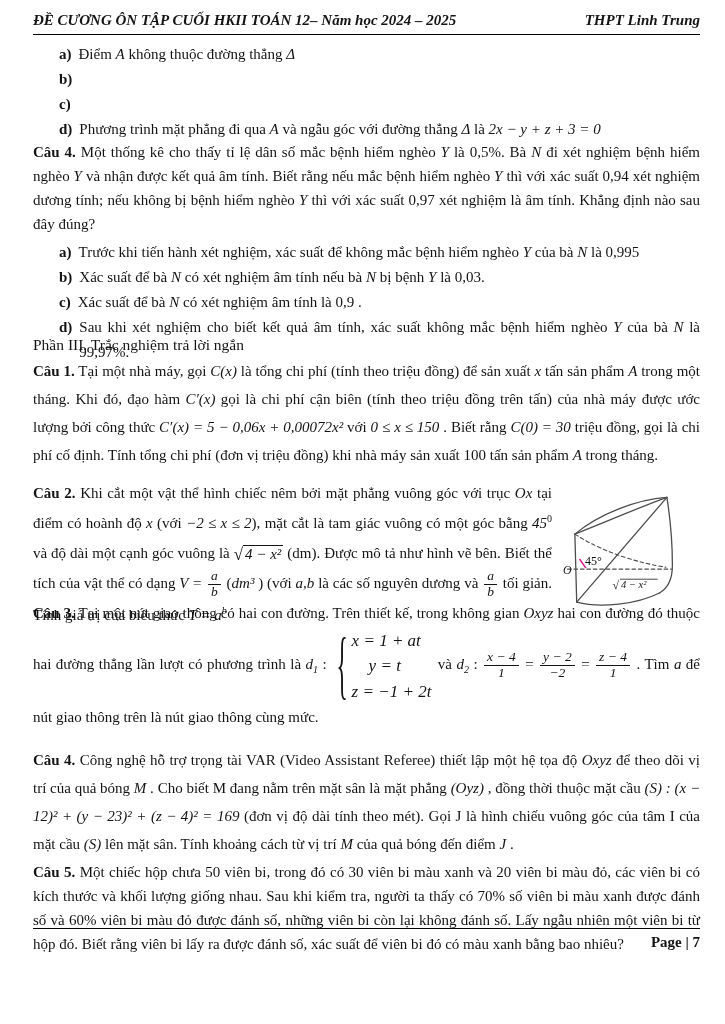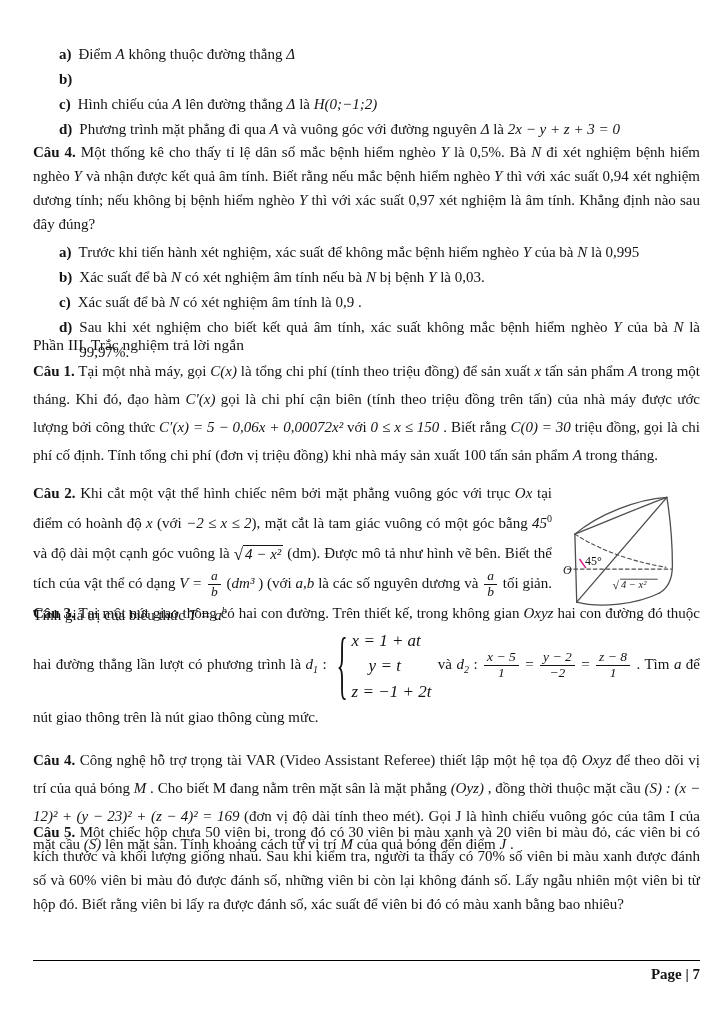--- a/index.html
+++ b/index.html
@@ -60,45 +60,48 @@
   }
   .sys .eqs{display:inline-flex;flex-direction:column;font-style:italic;
     line-height:1.5;font-size:17px;}
   .sys .eqs .e2{margin-left:17px;}
 
   
   .figwrap{float:right;width:138px;height:142px;margin:-2px 0 2px 10px;}
 
   
   .footer{
-    top:960px;border-top:1.4px solid #000;padding-top:5px;
+    top:928px;border-top:1.4px solid #000;padding-top:5px;
     text-align:right;font-weight:bold;font-size:15px;
   }
 </style>
 </head>
 <body>
 
 <div class="page">
 
+  <div class="blk hdr">
+    <span>ĐỀ CƯƠNG ÔN TẬP CUỐI HKII TOÁN 12– Năm học 2024 – 2025</span>
+    <span>THPT Linh Trung</span>
+  </div>
 
   <div class="blk optblock" style="top:42px;">
     <div class="opt">
       <b class="ol">a)</b>
       <div class="ot"><span>Điểm </span><i>A</i><span> không thuộc đường thẳng </span><i>Δ</i></div>
     </div>
     <div class="opt">
       <b class="ol">b)</b>
     </div>
     <div class="opt">
       <b class="ol">c)</b>
-      <div class="ot"><span>Hình chiếu của </span><i>A</i><span> lên đường thẳng </span><i>Δ</i><span> là </span><i>H(0;−1;2)</i></div>
     </div>
     <div class="opt">
       <b class="ol">d)</b>
-      <div class="ot"><span>Phương trình mặt phẳng đi qua </span><i>A</i><span> và vuông góc với đường nguyên </span><i>Δ</i><span> là </span><i>2x − y + z + 3 = 0</i></div>
+      <div class="ot"><span>Phương trình mặt phẳng đi qua </span><i>A</i><span> và ngẫu góc với đường thẳng </span><i>Δ</i><span> là </span><i>2x − y + z + 3 = 0</i></div>
     </div>
   </div>
 
   <div class="blk" style="top:140px;">
     <p class="q"><b class="qlabel">Câu 4.</b><span><span> Một thống kê cho thấy tỉ lệ dân số mắc bệnh hiểm nghèo </span><i>Y</i><span> là 0,5%. Bà </span><i>N</i><span> đi xét nghiệm bệnh hiểm nghèo </span><i>Y</i><span> và nhận được kết quả âm tính. Biết rằng nếu mắc bệnh hiểm nghèo </span><i>Y</i><span> thì với xác suất 0,94 xét nghiệm dương tính; nếu không bị bệnh hiểm nghèo </span><i>Y</i><span> thì với xác suất 0,97 xét nghiệm là âm tính. Khẳng định nào sau đây đúng?</span></span></p>
     <div class="optblock" style="margin-top:4px;">
       <div class="opt">
         <b class="ol">a)</b>
         <div class="ot"><span>Trước khi tiến hành xét nghiệm, xác suất để không mắc bệnh hiểm nghèo </span><i>Y</i><span> của bà </span><i>N</i><span> là 0,995</span></div>
       </div>
@@ -158,36 +161,36 @@
 
   <div class="blk" style="top:600px;">
     <p class="q lh27"><b class="qlabel">Câu 3.</b><span><span> Tại một nút giao thông có hai con đường. Trên thiết kế, trong không gian </span><i>Oxyz</i><span>  hai con đường đó thuộc hai đường thẳng lần lượt có phương trình là </span><i>d</i><sub class="it">1</sub><span> : </span></span><span class="sys">
           <span class="brace">{</span>
           <span class="eqs">
             <i class="e1">x = 1 + at</i>
             <i class="e2">y = t</i>
             <i class="e3">z = −1 + 2t</i>
           </span>
         </span><span><span>  và </span><i>d</i><sub class="it">2</sub><span> : </span><span class="frac">
-            <span class="num">x − 5</span>
+            <span class="num">x − 4</span>
             <span class="den">1</span>
           </span><span> = </span><span class="frac">
             <span class="num">y − 2</span>
             <span class="den">−2</span>
           </span><span> = </span><span class="frac">
-            <span class="num">z − 8</span>
+            <span class="num">z − 4</span>
             <span class="den">1</span>
           </span><span> . Tìm </span><i>a</i><span>  để nút giao thông trên là nút giao thông cùng mức.</span></span></p>
   </div>
 
   <div class="blk" style="top:746px;">
     <p class="q lh28"><b class="qlabel">Câu 4.</b><span><span> Công nghệ hỗ trợ trọng tài VAR (Video Assistant Referee) thiết lập một hệ tọa độ </span><i>Oxyz</i><span> để theo dõi vị trí của quả bóng </span><i>M</i><span> . Cho biết M đang nằm trên mặt sân là mặt phẳng </span><i>(Oyz)</i><span> , đồng thời thuộc mặt cầu </span><i>(S) : (x − 12)² + (y − 23)² + (z − 4)² = 169</i><span> (đơn vị độ dài tính theo mét). Gọi J là hình chiếu vuông góc của tâm I của mặt cầu </span><i>(S)</i><span> lên mặt sân. Tính khoảng cách từ vị trí </span><i>M</i><span>  của quả bóng đến điểm </span><i>J</i><span> .</span></span></p>
   </div>
 
-  <div class="blk" style="top:820px;">
+  <div class="blk" style="top:860px;">
     <p class="q"><b class="qlabel">Câu 5.</b><span><span> Một chiếc hộp chưa 50 viên bi, trong đó có 30 viên bi màu xanh và 20 viên bi màu đỏ, các viên bi có kích thước và khối lượng giống nhau. Sau khi kiểm tra, người ta thấy có 70% số viên bi màu xanh được đánh số và 60% viên bi màu đỏ được đánh số, những viên bi còn lại không đánh số. Lấy ngẫu nhiên một viên bi từ hộp đó. Biết rằng viên bi lấy ra được đánh số, xác suất để viên bi đó có màu xanh bằng bao nhiêu?</span></span></p>
   </div>
 
   <div class="blk footer">
     <span>Page | 7</span>
   </div>
 
 </div>
 
 </body></html>

